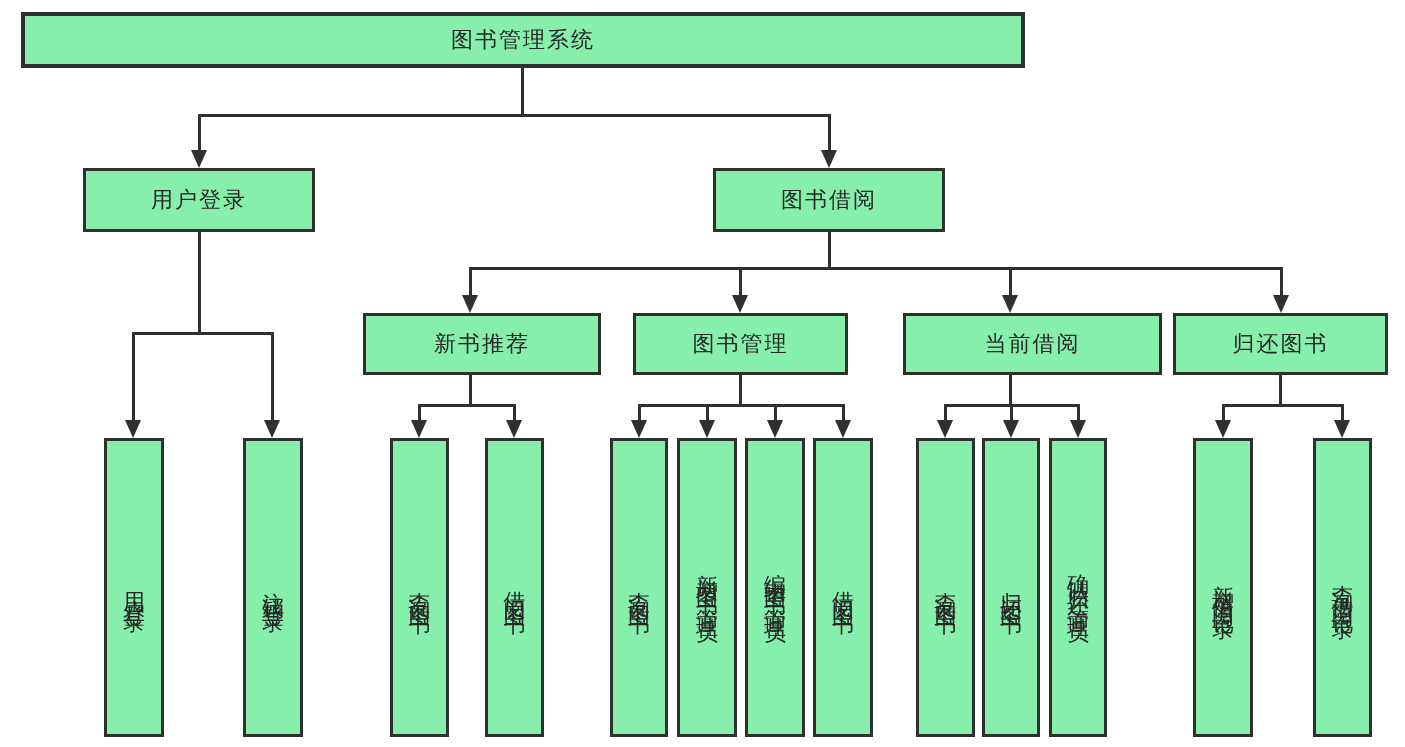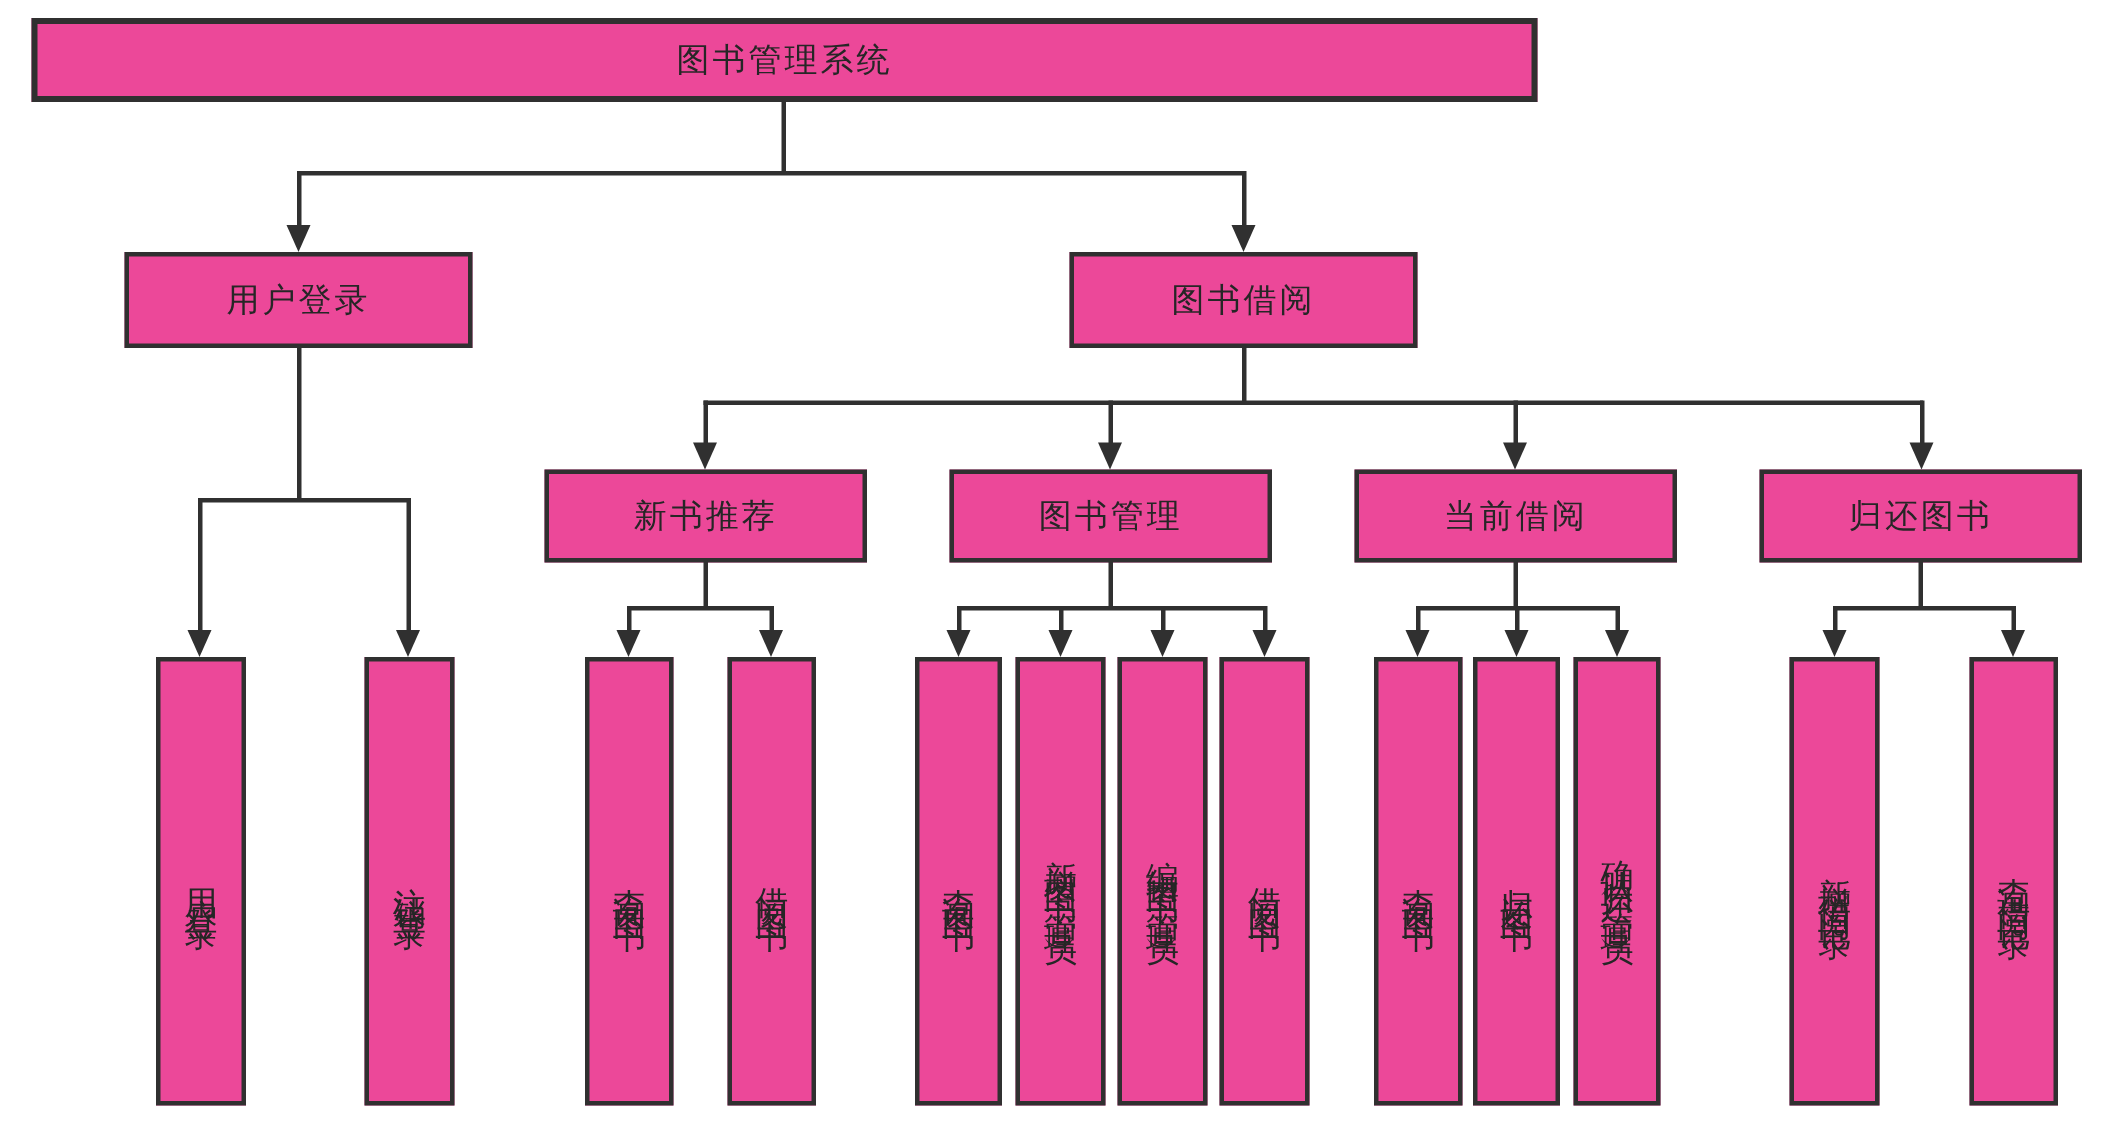--- a/index.html
+++ b/index.html
@@ -10,21 +10,21 @@
     overflow:hidden;
   }
   .stage{
     position:relative;width:1405px;height:747px;
     background:var(--background,#fff);
   }
   .box{
     position:absolute;
     box-sizing:border-box;
     border:3px solid var(--line,#303030);
-    background:#ec4899;
+    background:#86efac;
     display:flex;align-items:center;justify-content:center;
     color:var(--text,#262626);
   }
   .box.root{border-width:4px;}
   .hlabel{
     font-size:22px;
     letter-spacing:2px;
     white-space:nowrap;
     color:var(--text,#262626);
   }
@@ -65,27 +65,27 @@
     <span class="hlabel">图书管理系统</span>
   </div>
 
   <div class="box" style="left:83px;top:168px;width:232px;height:64px;">
     <span class="hlabel">用户登录</span>
   </div>
   <div class="box" style="left:713px;top:168px;width:232px;height:64px;">
     <span class="hlabel">图书借阅</span>
   </div>
 
-  <div class="box" style="left:363px;top:313px;width:215px;height:62px;">
+  <div class="box" style="left:363px;top:313px;width:238px;height:62px;">
     <span class="hlabel">新书推荐</span>
   </div>
   <div class="box" style="left:633px;top:313px;width:215px;height:62px;">
     <span class="hlabel">图书管理</span>
   </div>
-  <div class="box" style="left:903px;top:313px;width:215px;height:62px;">
+  <div class="box" style="left:903px;top:313px;width:259px;height:62px;">
     <span class="hlabel">当前借阅</span>
   </div>
   <div class="box" style="left:1173px;top:313px;width:215px;height:62px;">
     <span class="hlabel">归还图书</span>
   </div>
 
   <div class="box" style="left:104px;top:438px;width:60px;height:299px;">
     <span class="vtext">用户登录</span>
   </div>
   <div class="box" style="left:243px;top:438px;width:60px;height:299px;">

